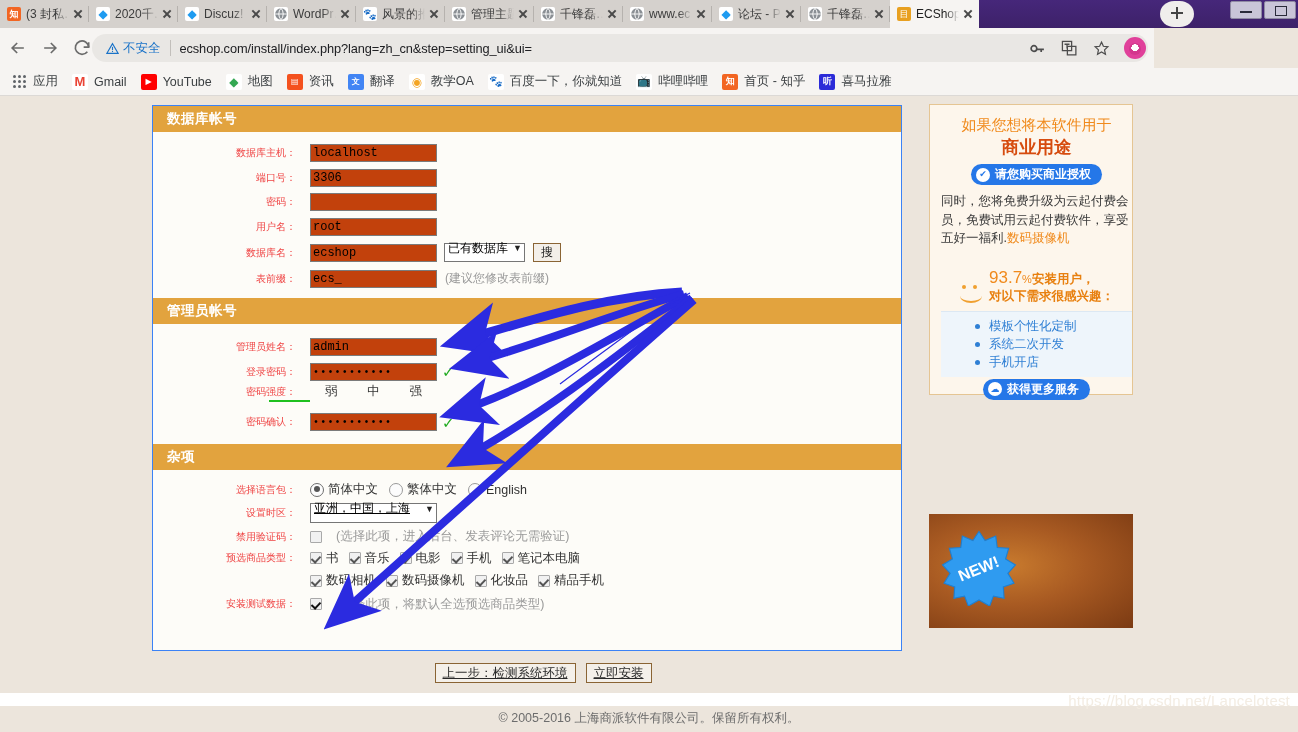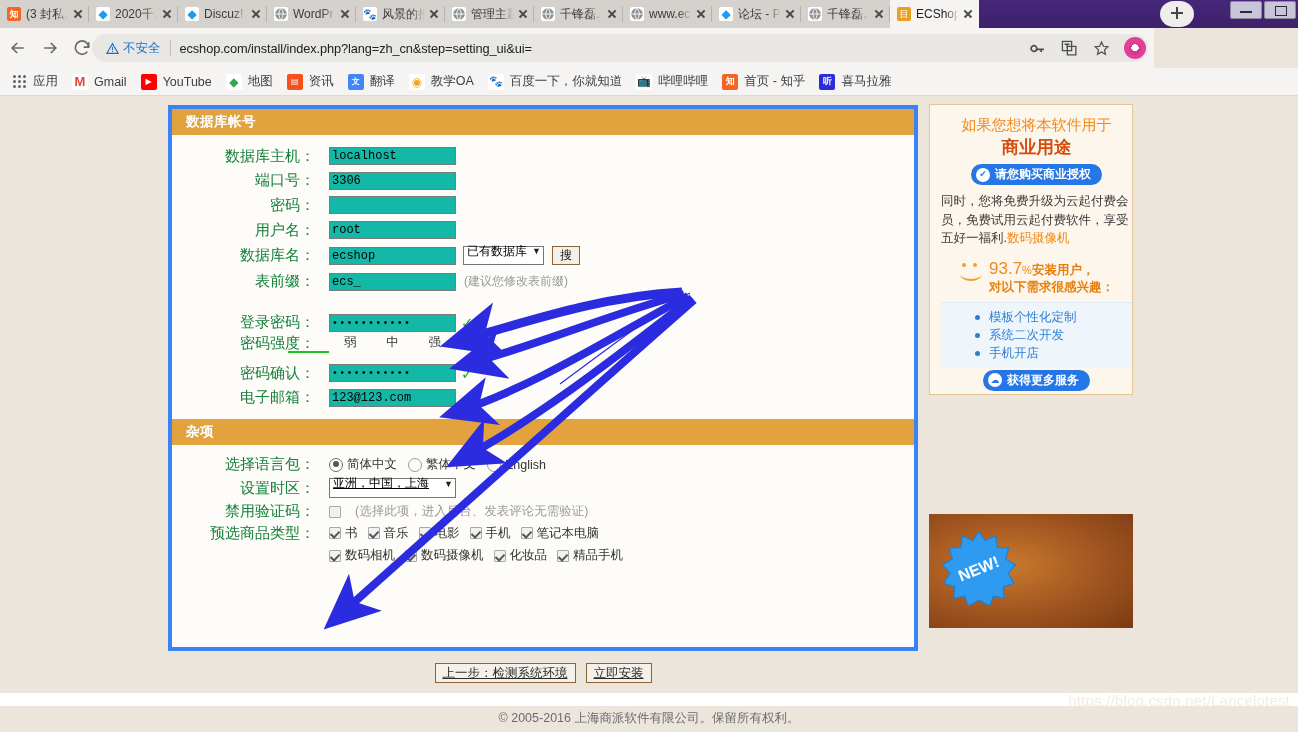--- a/index.html
+++ b/index.html
@@ -62,27 +62,27 @@
   .bookmarks{position:absolute;left:0;top:68px;width:1298px;height:28px;background:#f6f4f2;
              border-bottom:1px solid #dcd9d6;display:flex;align-items:center;padding-left:4px;box-sizing:border-box;}
   .bm{display:flex;align-items:center;height:24px;padding:0 7px;font-size:12.5px;color:#3c4043;white-space:nowrap;}
   .bm .bmi{width:16px;height:16px;margin-right:6px;flex:0 0 16px;display:flex;align-items:center;justify-content:center;
            font-size:10px;font-weight:bold;color:#fff;border-radius:2px;line-height:1;}
   .apps-grid{display:grid;grid-template-columns:repeat(3,3px);grid-template-rows:repeat(3,3px);gap:2px;}
   .apps-grid i{width:3px;height:3px;background:#5f6368;border-radius:50%;}
 
   
   .page{position:absolute;left:0;top:96px;width:1298px;height:636px;background:#ece5dc;overflow:hidden;}
-  .formpanel{position:absolute;left:168px;top:9px;width:750px;height:546px;background:#fdfcf8;
-             border:4px solid #3b82f6;box-sizing:border-box;}
+  .formpanel{position:absolute;left:152px;top:9px;width:750px;height:546px;background:#fdfcf8;
+             border:1px solid #3b82f6;box-sizing:border-box;}
   .sechead{height:26px;background:#e2a33e;color:#ffffff;font-weight:bold;font-size:13.5px;
            display:flex;align-items:center;padding-left:14px;box-sizing:border-box;letter-spacing:.5px;}
   .row{display:flex;align-items:center;height:24.6px;font-size:12.5px;color:#333;}
-  .rowlbl{width:157px;text-align:right;padding-right:14px;box-sizing:border-box;color:#15803d;font-size:15px;}
-  .tinput{width:127px;height:18px;border:1px solid #7b7b7b;background:#14b8a6;box-sizing:border-box;
+  .rowlbl{width:157px;text-align:right;padding-right:14px;box-sizing:border-box;color:#ef4444;font-size:10px;}
+  .tinput{width:127px;height:18px;border:1px solid #7b7b7b;background:#c2410c;box-sizing:border-box;
           font-family:"Liberation Mono","DejaVu Sans Mono",monospace;font-size:12px;color:#000;
           padding:0 2px;line-height:17px;}
   .hint{color:#999;font-size:12px;margin-left:8px;}
   .selbox{height:19px;border:1px solid #767676;background:#fff;display:inline-flex;align-items:center;
           font-size:12px;color:#000;padding:0 2px 9px 3px;box-sizing:border-box;margin-left:7px;}
   .selbox .cara{margin-left:5px;font-size:9px;color:#222;}
   .btnsm{height:19px;min-width:28px;border:1px solid #8a6434;background:#f3efe9;font-size:12px;color:#222;
          display:inline-flex;align-items:center;justify-content:center;margin-left:8px;padding:0 6px;box-sizing:border-box;}
   .okmark{color:#1faa1f;font-size:15px;font-weight:bold;margin-left:5px;line-height:1;}
   .strength{display:flex;align-items:flex-start;}
@@ -116,21 +116,21 @@
   .promo{position:absolute;left:929px;top:8px;width:204px;height:291px;background:#fdf6ec;
          border:1px solid #e5c593;box-sizing:border-box;padding:10px 0 0 11px;text-align:center;}
   .promo .l1{color:#f08a1c;font-size:15px;line-height:20px;font-weight:normal;}
   .promo .l2{color:#d64b0e;font-size:17.5px;font-weight:bold;line-height:23px;margin-top:1px;}
   .pill{display:inline-flex;align-items:center;justify-content:center;height:21px;border-radius:11px;
         background:#2577e8;color:#fff;font-size:12px;font-weight:bold;padding:0 11px 0 5px;margin-top:5px;}
   .pill .ico{width:14px;height:14px;border-radius:50%;background:#fff;color:#2577e8;margin-right:5px;
              display:flex;align-items:center;justify-content:center;font-size:9px;font-weight:bold;line-height:1;}
   .promo .body{font-size:12.5px;color:#3a3a3a;line-height:18.5px;margin-top:7px;text-align:left;}
   .promo .body a{color:#f08a1c;text-decoration:none;}
-  .statline{display:flex;align-items:flex-start;justify-content:center;margin-top:12px;}
+  .statline{display:flex;align-items:flex-end;justify-content:center;margin-top:21px;}
   .smiley{width:26px;height:22px;position:relative;margin-right:4px;flex:0 0 26px;}
   .smiley .e{position:absolute;top:3px;width:4px;height:4px;border-radius:50%;background:#f0a030;}
   .smiley .e.l{left:3px;}
   .smiley .e.r{left:14px;}
   .smiley .m{position:absolute;left:1px;top:7px;width:22px;height:12px;border-bottom:2.5px solid #f0a030;border-radius:0 0 50% 50%;}
   .statline .txt{text-align:left;}
   .statline .big{font-size:17px;color:#f08a1c;line-height:17px;}
   .statline .big small{font-size:11px;}
   .statline .big b{font-size:12.5px;color:#e8800f;font-weight:bold;}
   .statline .sub{font-size:12.5px;color:#e8800f;font-weight:bold;line-height:16px;}
@@ -394,45 +394,46 @@
         </span>
         <span class="btnsm">搜</span>
       </div>
       <div class="row">
         <span class="rowlbl">表前缀：</span>
         <span class="tinput">ecs_</span>
         <span class="hint">(建议您修改表前缀)</span>
       </div>
     </div>
 
+    <div class="sechead">管理员帐号</div>
     <div style="padding:10px 0 9px 0;">
+      <div class="row" style="height:26px">
+        <span class="rowlbl">管理员姓名：</span>
+        <span class="tinput">admin</span>
+      </div>
       <div class="row" style="height:24px">
         <span class="rowlbl">登录密码：</span>
         <span class="tinput" style="letter-spacing:1.2px;font-size:10px;">•••••••••••</span>
         <span class="okmark">✓</span>
       </div>
       <div class="row strength" style="height:26px;align-items:flex-start;">
         <span class="rowlbl" style="line-height:16px">密码强度：</span>
         <span class="lvls">
           <span class="lbls">
             <span>弱</span>
             <span>中</span>
             <span>强</span>
           </span>
           <span class="bar"><i></i></span>
         </span>
       </div>
       <div class="row" style="height:25px">
         <span class="rowlbl">密码确认：</span>
         <span class="tinput" style="letter-spacing:1.2px;font-size:10px;">•••••••••••</span>
         <span class="okmark">✓</span>
-      </div>
-      <div class="row" style="height:24px">
-        <span class="rowlbl">电子邮箱：</span>
-        <span class="tinput">123@123.com</span>
       </div>
     </div>
 
     <div class="sechead">杂项</div>
     <div style="padding:9px 0 10px 0;">
       <div class="row" style="height:22px">
         <span class="rowlbl">选择语言包：</span>
         <span class="radios" id="lang-radios">
             <span class="rd on">
               <span class="dot"></span>
@@ -500,20 +501,27 @@
             </span>
             <span class="cb">
               <span class="cbx checked"></span>
               <span>化妆品</span>
             </span>
             <span class="cb">
               <span class="cbx checked"></span>
               <span>精品手机</span>
             </span>
           </span>
+      </div>
+      <div class="row" style="height:23px">
+        <span class="rowlbl">安装测试数据：</span>
+        <span class="cb">
+            <span class="cbx dark checked"></span>
+          </span>
+        <span class="note">(选择此项，将默认全选预选商品类型)</span>
       </div>
     </div>
   </div>
 
   <div class="btnrow">
     <span class="bigbtn">
         <u>上一步：检测系统环境</u>
       </span>
     <span class="bigbtn">
         <u>立即安装</u>

